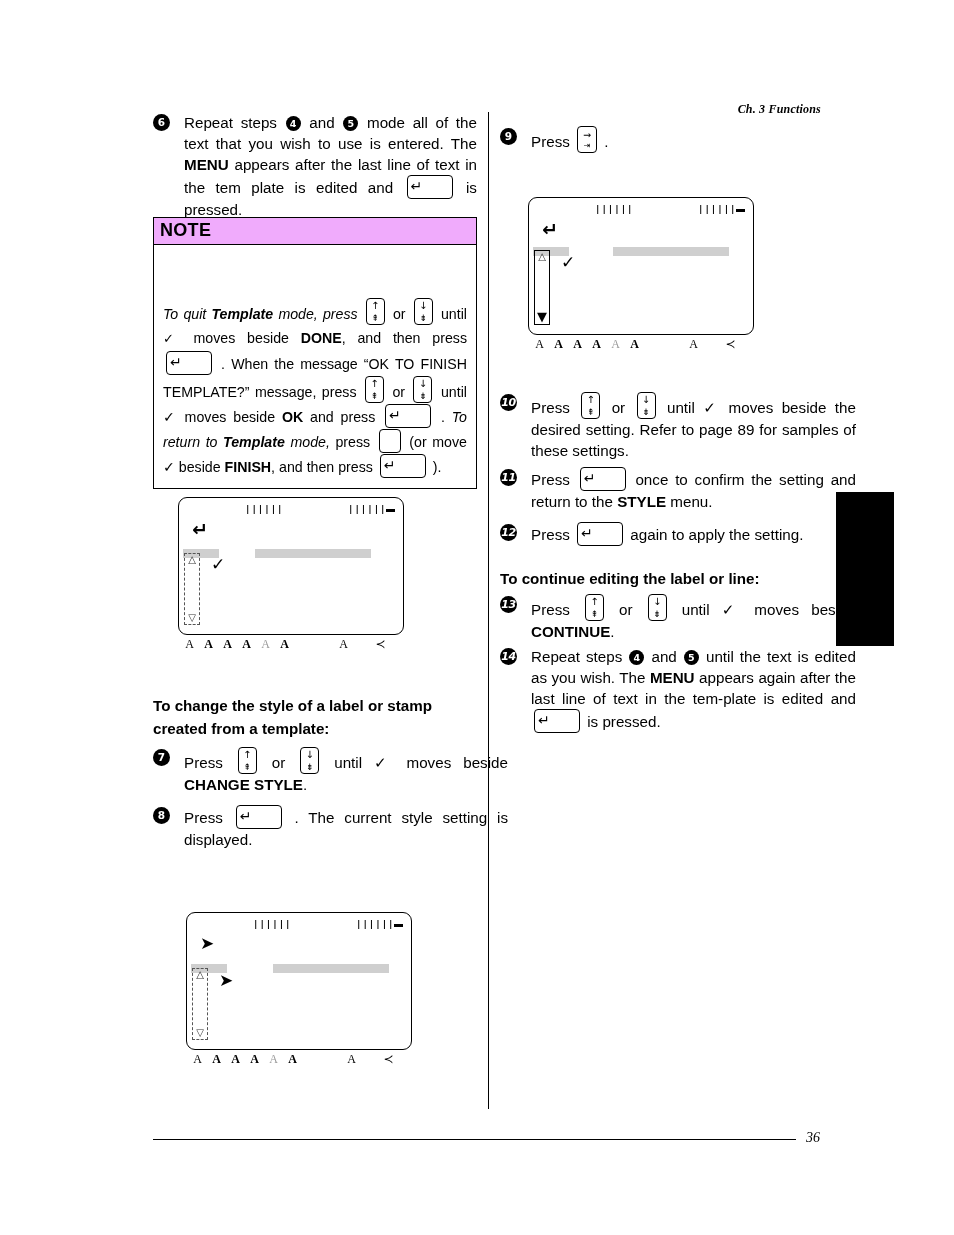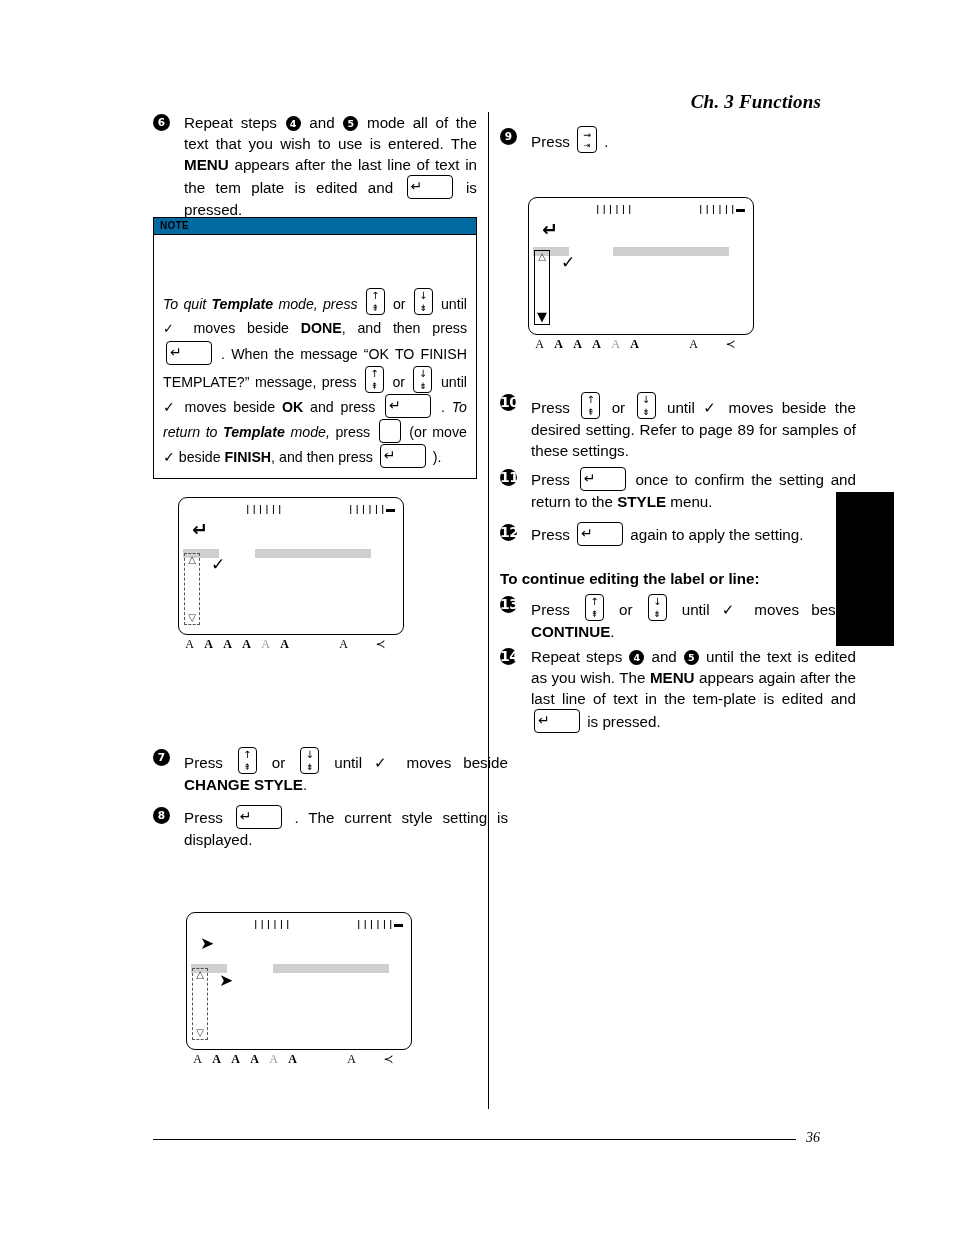--- a/index.html
+++ b/index.html
@@ -17,26 +17,26 @@
   }
 
   .page {
     position: absolute;
     inset: 0;
   }
 
   
   .running-head {
     position: absolute;
-    top: 91px;
+    top: 102px;
     right: 133px;
     font-family: "Liberation Serif", serif;
     font-style: italic;
     font-weight: bold;
-    font-size: 19px;
+    font-size: 12px;
     letter-spacing: .2px;
   }
 
   
   .col-divider {
     position: absolute;
     left: 488px;
     top: 112px;
     width: 1px;
     height: 997px;
@@ -79,21 +79,21 @@
     height: 17px;
     border-radius: 50%;
     background: #000;
     color: #fff;
     font-family: "DejaVu Sans", sans-serif;
     font-size: 10.5px;
     font-weight: bold;
     line-height: 17px;
     text-align: center;
   }
-  .bullet-num.wide { font-size: 14px; letter-spacing: -0.5px; }
+  .bullet-num.wide { font-size: 11px; letter-spacing: -0.5px; font-style: italic; }
 
   .inum {
     display: inline-block;
     width: 15px;
     height: 15px;
     border-radius: 50%;
     background: #000;
     color: #fff;
     font-family: "DejaVu Sans", sans-serif;
     font-size: 9.5px;
@@ -180,23 +180,23 @@
   .note-box {
     position: absolute;
     left: 153px;
     top: 217px;
     width: 324px;
     border: 1.5px solid #000;
     background: #fff;
     box-sizing: border-box;
   }
   .note-head {
-    background: #0369a1;
+    background: #f0abfc;
     border-bottom: 1.5px solid #000;
-    font-size: 10px;
+    font-size: 18px;
     font-weight: bold;
     padding: 2px 6px 3px 6px;
     letter-spacing: .3px;
   }
   .note-body {
     padding: 8px 9px 9px 9px;
     font-size: 14.2px;
     line-height: 24px;
     text-align: justify;
     margin-top: 45px;
@@ -351,20 +351,21 @@
         <span class="sA bold">A</span>
         <span class="sA bold">A</span>
         <span class="sA bold">A</span>
         <span class="sA light">A</span>
         <span class="sA bold">A</span>
         <span class="sA gap">A</span>
         <span class="sA gap2">≺</span>
       </div>
     </div>
 
+    <div class="subhead" style="position:absolute; top:582px; width:324px;">To change the style of a label or stamp created from a template:</div>
 
     <div class="step" style="position:absolute; top:635px; width:324px;">
       <span class="bullet-num">7</span>
       <span>Press</span>
       <span class="key key-arrow">
         <span class="g g-top">↑</span>
         <span class="g g-bot">⇞</span>
       </span>
       <span>or</span>
       <span class="key key-arrow">

